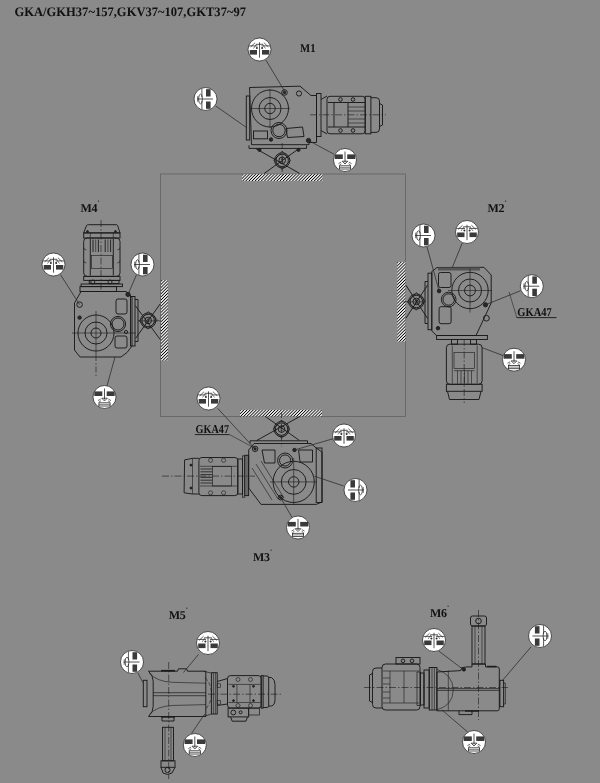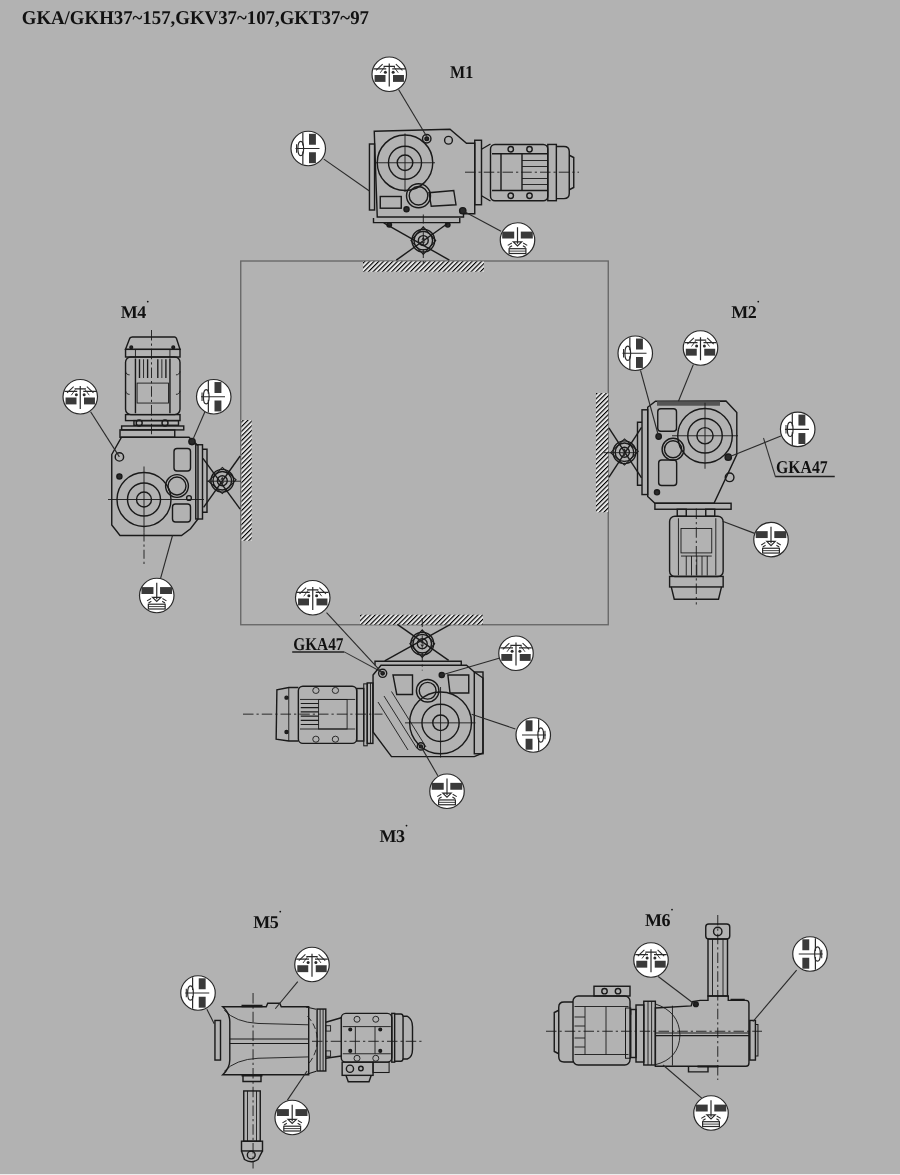--- a/index.html
+++ b/index.html
@@ -1,17 +1,17 @@
 <!DOCTYPE html>
 <html><head>
 <meta charset="utf-8">
 <style>
 html,body{margin:0;padding:0;background:#fff;}
 *{-webkit-font-smoothing:antialiased;text-rendering:geometricPrecision;}
-#page{position:relative;width:600px;height:783px;background:#eab308;font-family:"Liberation Serif",serif;filter:grayscale(1);}
+#page{position:relative;width:600px;height:783px;background:#0ea5e9;font-family:"Liberation Serif",serif;filter:grayscale(1);}
 svg{position:absolute;left:0;top:0;}
 .lbl{font-family:"Liberation Serif",serif;font-weight:bold;fill:#111;}
 </style>
 </head>
 <body>
 <div id="page">
 <svg width="600" height="783" viewBox="0 0 600 783">
 <defs>
 
 <pattern id="hatch" width="4" height="4" patternUnits="userSpaceOnUse" patternTransform="rotate(45)">

